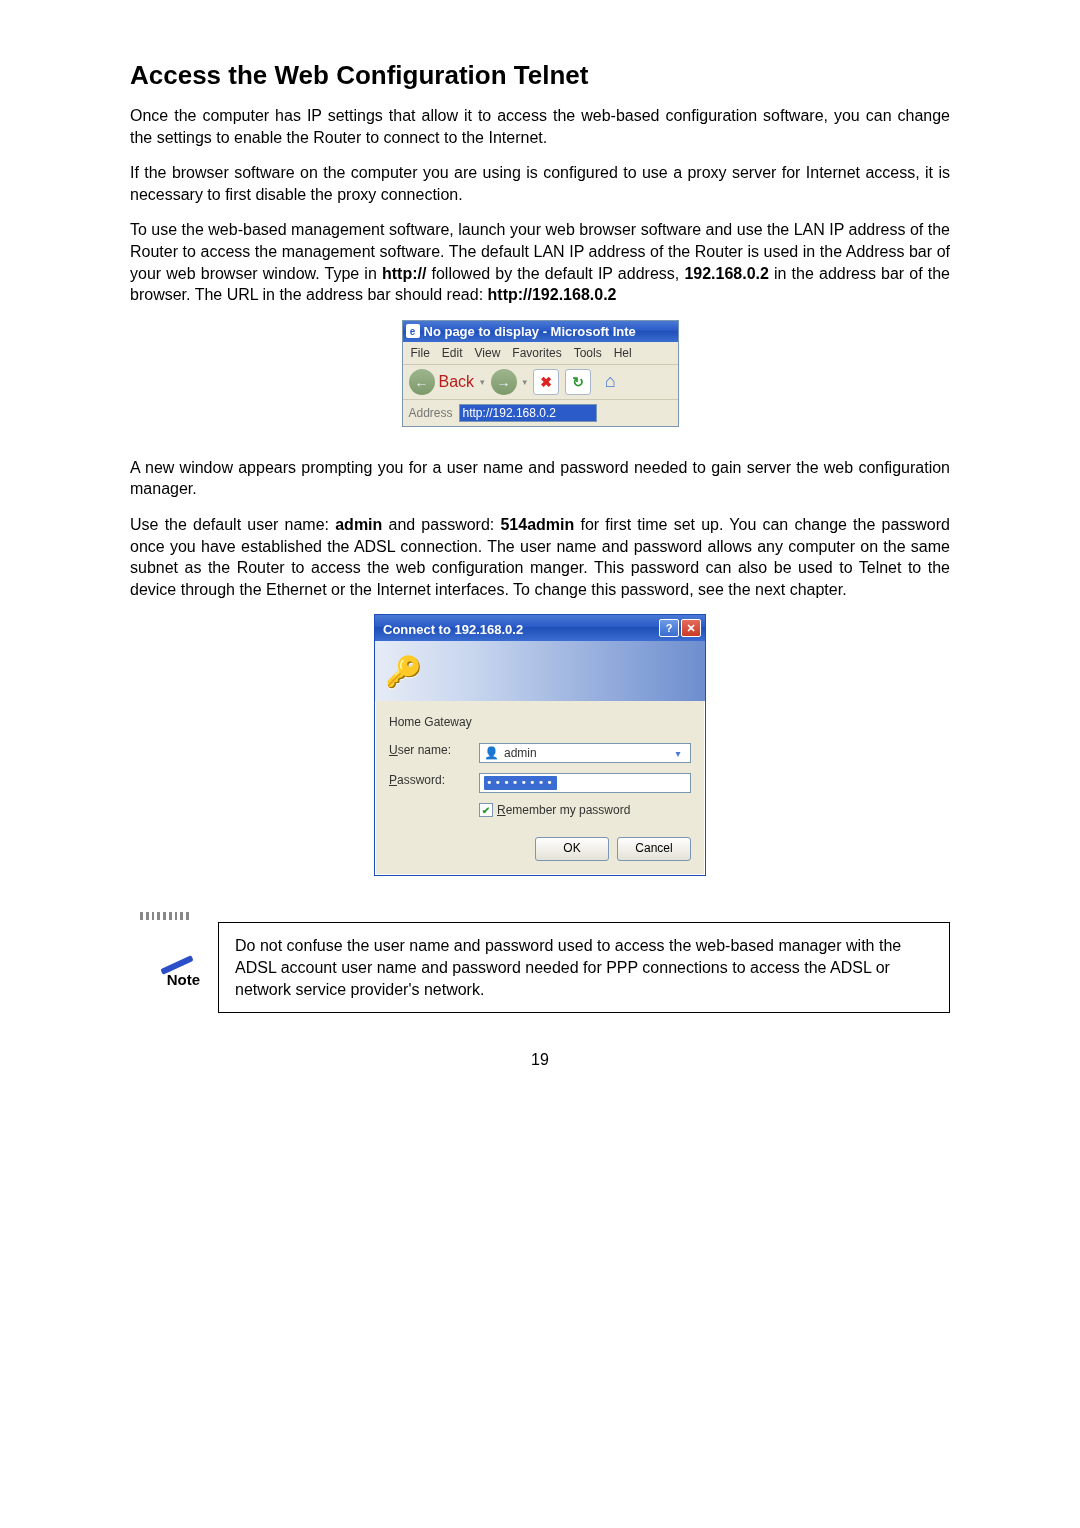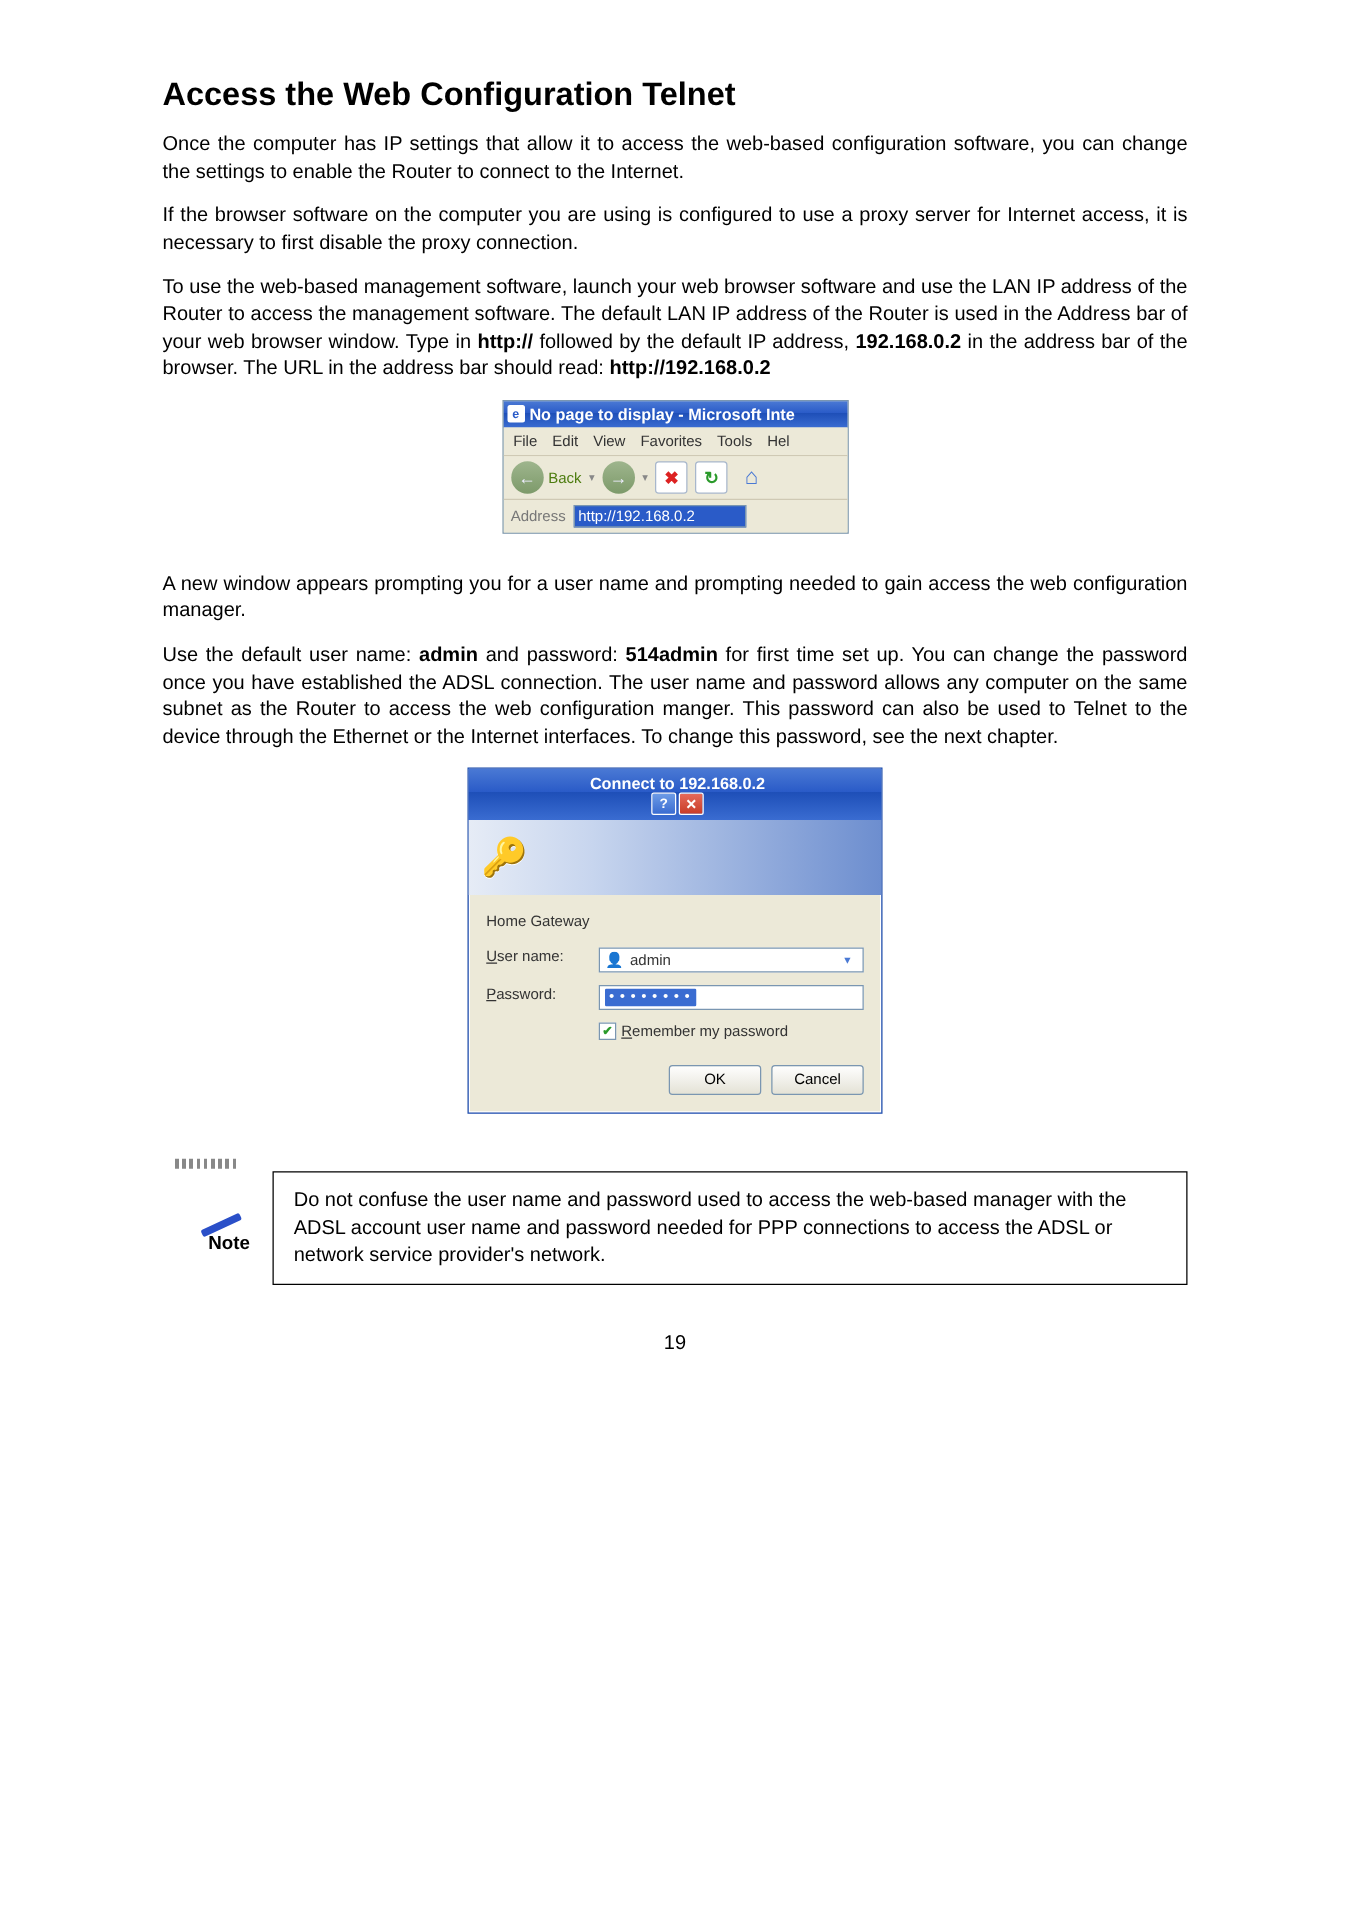--- a/index.html
+++ b/index.html
@@ -111,21 +111,21 @@
   }
   .tb-stop-box { color: #d22; }
   .tb-refresh-box { color: #2a9a2a; }
   .tb-home {
     width: 26px; height: 26px;
     display: inline-flex;
     align-items: center; justify-content: center;
     font-size: 18px;
     color: #4a79d4;
   }
-  .tb-back-label { color:#4d7c0f; font-size:12px; margin-left:-2px; }
+  .tb-back-label { color:#b91c1c; font-size:16px; margin-left:-2px; }
   .tb-drop { color:#888; font-size:9px; }
   .ie-addr-row {
     display: flex;
     align-items: center;
     gap: 6px;
     padding: 4px 6px;
     background: #ece9d8;
   }
   .ie-addr-label { color:#777; font-size:12px; }
   .ie-addr-input {
@@ -146,24 +146,23 @@
     font-size: 12px;
     background: #ece9d8;
     box-shadow: 0 0 0 1px #fff inset;
   }
   .login-title {
     background: linear-gradient(to bottom, #4a79d4, #2a5bc8 45%, #1e4fb8 46%, #3a6cd1);
     color: #fff;
     font-weight: bold;
     padding: 4px 4px 4px 8px;
     display: flex;
-    align-items: center;
+    align-items: flex-end;
     justify-content: space-between;
     font-size: 13px;
-    flex-direction: column;
   }
   .login-title-buttons { display:flex; gap:2px; }
   .win-btn {
     width: 18px; height: 16px;
     border: 1px solid #fff;
     border-radius: 2px;
     background: linear-gradient(#6d9be6,#3a6cd1);
     color: #fff;
     font-size: 11px;
     display: inline-flex;
@@ -346,21 +345,21 @@
       <span class="tb-stop-box">✖</span>
       <span class="tb-refresh-box">↻</span>
       <span class="tb-home">⌂</span>
     </div>
     <div class="ie-addr-row">
       <span class="ie-addr-label">Address</span>
       <span class="ie-addr-input">http://192.168.0.2</span>
     </div>
   </div>
 
-  <p class="body">A new window appears prompting you for a user name and prompting needed to gain access the web configuration manager.</p>
+  <p class="body">A new window appears prompting you for a user name and password needed to gain server the web configuration manager.</p>
 
   <p class="body">
     <span>Use the default user name: </span><span class="bold">admin</span><span> and password: </span><span class="bold">514admin</span><span> for first time set up. You can change the password once you have established the ADSL connection. The user name and password allows any computer on the same subnet as the Router to access the web configuration manger. This password can also be used to Telnet to the device through the Ethernet or the Internet interfaces. To change this password, see the next chapter.</span>
   </p>
 
   <div class="login-window">
     <div class="login-title">
       <span>Connect to 192.168.0.2</span>
       <span class="login-title-buttons">
         <span class="win-btn">?</span>

